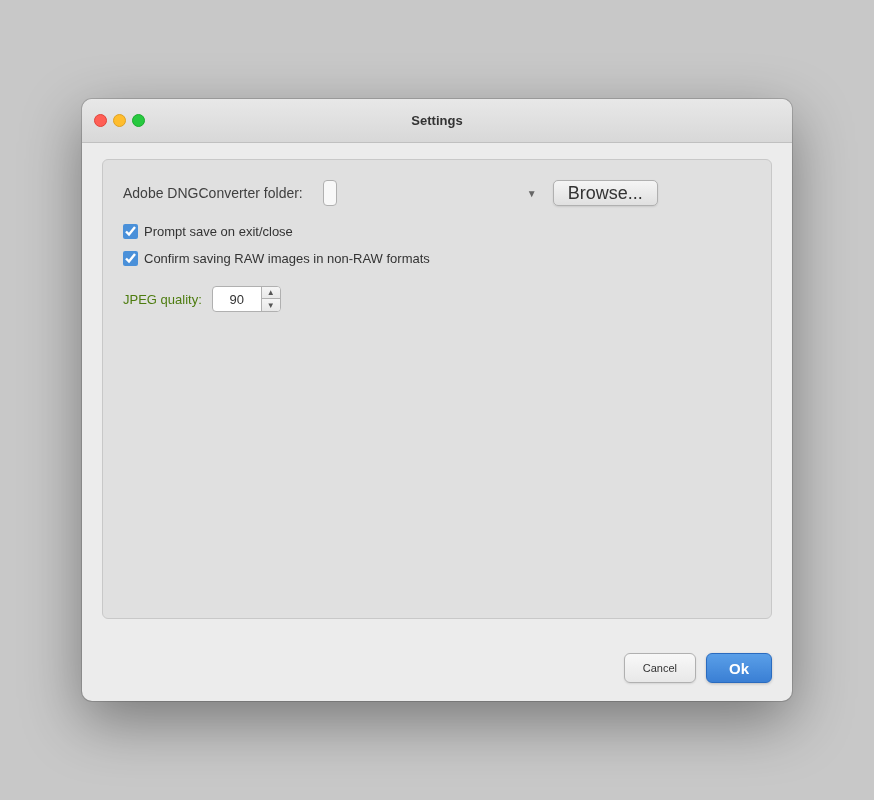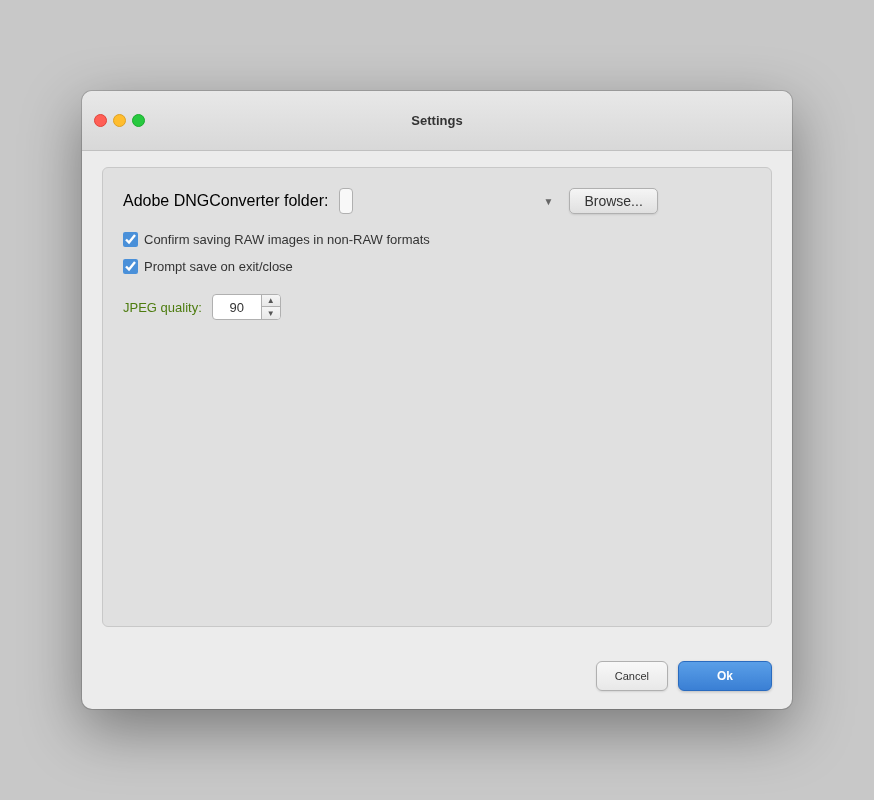--- a/index.html
+++ b/index.html
@@ -22,21 +22,21 @@
     .window {
       width: 710px;
       background: #ececec;
       border-radius: 10px;
       box-shadow: 0 20px 60px rgba(0,0,0,0.4), 0 0 0 1px rgba(0,0,0,0.15);
       overflow: hidden;
     }
 
     .titlebar {
       background: linear-gradient(to bottom, #e8e8e8, #d8d8d8);
-      height: 60px;
+      height: 44px;
       display: flex;
       align-items: center;
       justify-content: center;
       position: relative;
       border-bottom: 1px solid #c0c0c0;
       border-radius: 10px 10px 0 0;
     }
 
     .titlebar-title {
       font-size: 13px;
@@ -144,23 +144,23 @@
     }
 
     .folder-row {
       display: flex;
       align-items: center;
       margin-bottom: 18px;
       margin-left: 0;
     }
 
     .folder-label {
-      font-size: 16px;
-      color: #000000;
-      margin-right: 11px;
+      font-size: 14px;
+      color: #404040;
+      margin-right: 20px;
       white-space: nowrap;
     }
 
     .folder-dropdown {
       flex: 1;
       max-width: 220px;
       height: 26px;
       border: 1px solid #b0b0b0;
       border-radius: 4px;
       background: #f8f8f8;
@@ -186,21 +186,21 @@
       top: 50%;
       transform: translateY(-50%);
       pointer-events: none;
       font-size: 10px;
       color: #666;
     }
 
     .browse-button {
       height: 26px;
       padding: 0 14px;
-      font-size: 14px;
+      font-size: 18px;
       background: linear-gradient(to bottom, #f5f5f5, #e0e0e0);
       border: 1px solid #b0b0b0;
       border-radius: 5px;
       cursor: pointer;
       color: #333;
       box-shadow: 0 1px 2px rgba(0,0,0,0.1);
       outline: none;
     }
 
     .jpeg-row {
@@ -278,22 +278,22 @@
       border: 1px solid #b0b0b0;
       border-radius: 6px;
       cursor: pointer;
       color: #333;
       box-shadow: 0 1px 2px rgba(0,0,0,0.1);
       outline: none;
     }
 
     .btn-ok {
       height: 30px;
-      padding: 0 38px;
-      font-size: 12px;
+      padding: 0 22px;
+      font-size: 15px;
       background: linear-gradient(to bottom, #5a9fe8, #3a7fd4);
       border: 1px solid #2a6bbf;
       border-radius: 6px;
       cursor: pointer;
       color: #fff;
       font-weight: 600;
       box-shadow: 0 1px 3px rgba(0,0,0,0.2);
       outline: none;
     }
   </style>
@@ -322,28 +322,28 @@
             <option value=""></option>
           </select>
           <span class="folder-dropdown-arrow">▼</span>
         </div>
         <button class="browse-button">Browse...</button>
       </div>
 
       <div class="setting-row">
         <label>
           <input type="checkbox" checked="" style="">
-          <span>Confirm saving RAW images in non-RAW formats</span>
+          <span>Prompt save on exit/close</span>
         </label>
       </div>
 
       <div class="setting-row">
         <label>
           <input type="checkbox" checked="" style="">
-          <span>Prompt save on exit/close</span>
+          <span>Confirm saving RAW images in non-RAW formats</span>
         </label>
       </div>
 
       <div class="jpeg-row">
         <span class="jpeg-label">JPEG quality:</span>
         <div class="jpeg-spinner">
           <input class="jpeg-input" type="text" value="90" style="">
           <div class="spinner-buttons">
             <button class="spinner-btn">▲</button>
             <button class="spinner-btn">▼</button>

